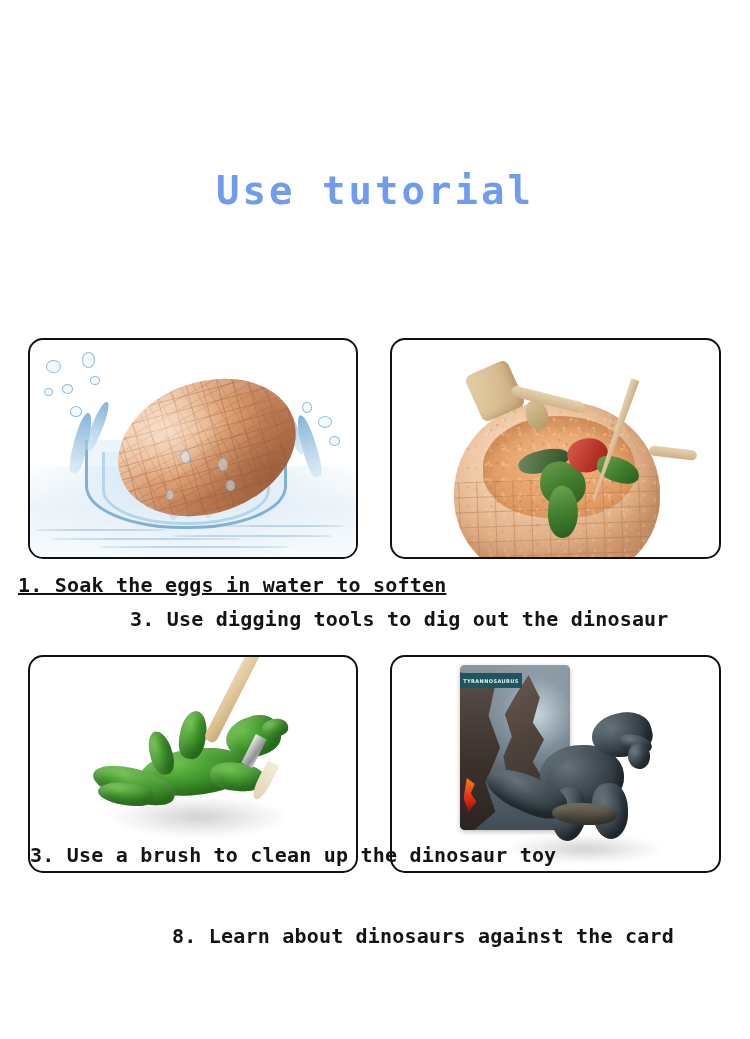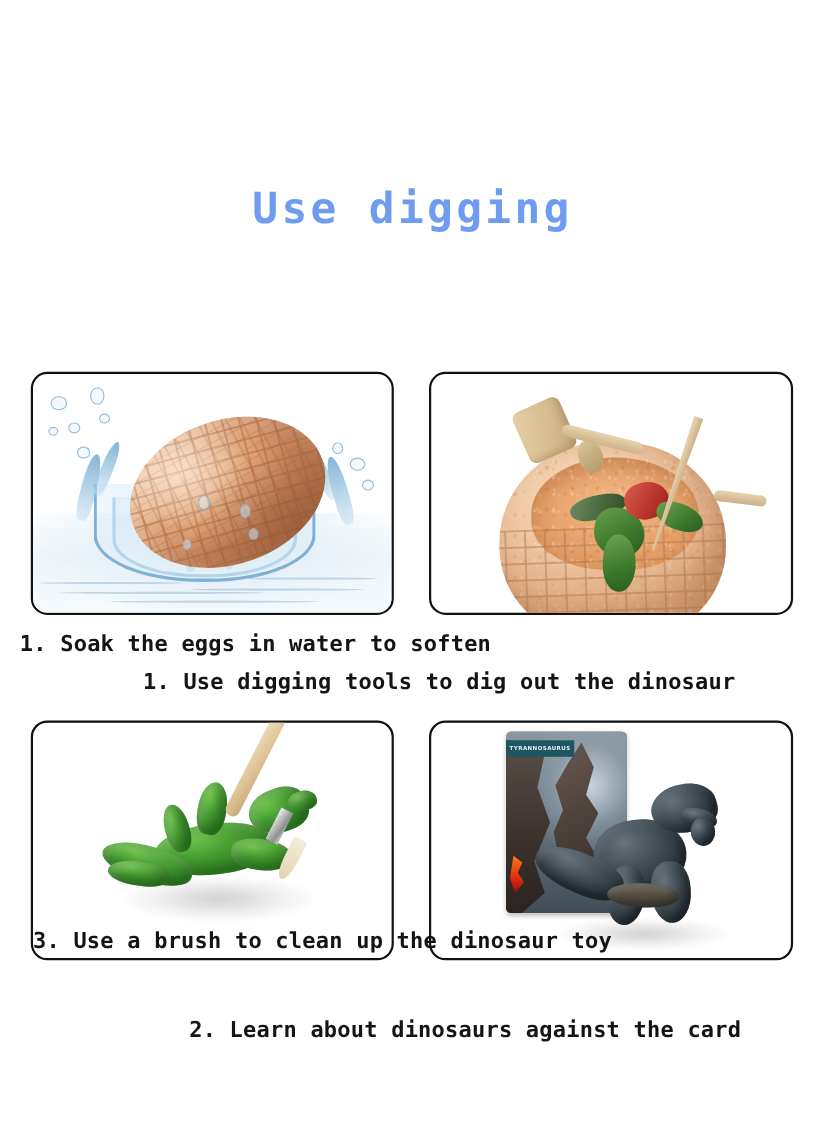--- a/index.html
+++ b/index.html
@@ -312,29 +312,29 @@
   .caption {
     position: absolute;
     font-family: "DejaVu Sans Mono", "Liberation Mono", monospace;
     font-size: 20px;
     font-weight: 700;
     color: #141414;
     white-space: nowrap;
     letter-spacing: .2px;
     line-height: 26px;
   }
-  #caption-1 { left: 18px;  top: 572px; }
+  #caption-1 { left: 18px;  top: 572px; text-decoration: underline; }
   #caption-2 { left: 130px; top: 606px; }
   #caption-3 { left: 30px;  top: 842px; }
   #caption-4 { left: 172px; top: 923px; }
 </style>
 </head>
 <body>
 
-<div id="page-title">Use digging</div>
+<div id="page-title">Use tutorial</div>
 
 <div class="photo-card" id="card-soak">
   <div class="photo-stage">
 
     <div class="water-bg"></div>
 
     <div class="water-line" style="left:6px;  bottom:26px; width:130px;"></div>
     <div class="water-line" style="left:22px; bottom:17px; width:190px;"></div>
     <div class="water-line" style="right:12px;bottom:30px; width:120px;"></div>
     <div class="water-line" style="right:24px;bottom:20px; width:160px;"></div>
@@ -444,17 +444,17 @@
     <div class="trex-fig" style="left:236px; top:86px;  width:22px;  height:26px; transform:rotate(-6deg);  border-radius:50%;"></div>
     <div class="trex-fig" style="left:160px; top:130px; width:34px;  height:54px; transform:rotate(6deg);   border-radius:42% 44% 50% 50%;"></div>
     <div class="trex-fig" style="left:200px; top:126px; width:36px;  height:56px; transform:rotate(-4deg);  border-radius:42% 44% 50% 50%;"></div>
     <div class="trex-fig" style="left:92px;  top:118px; width:84px;  height:36px; transform:rotate(24deg);  border-radius:60% 40% 46% 54%;"></div>
     <div class="trex-fig" style="left:160px; top:146px; width:66px;  height:22px; transform:rotate(2deg);   border-radius:48% 52% 50% 50%; background:linear-gradient(to bottom,#6a6251,#4a4437);"></div>
   </div>
 </div>
 
 <div class="caption" id="caption-1">1.  Soak the eggs in water to soften</div>
 
-<div class="caption" id="caption-2">1. Use digging tools to dig out the dinosaur</div>
+<div class="caption" id="caption-2">3. Use digging tools to dig out the dinosaur</div>
 
 <div class="caption" id="caption-3">3. Use a brush to clean up the dinosaur toy</div>
 
-<div class="caption" id="caption-4">2. Learn about dinosaurs against the card</div>
+<div class="caption" id="caption-4">8. Learn about dinosaurs against the card</div>
 
 </body></html>

